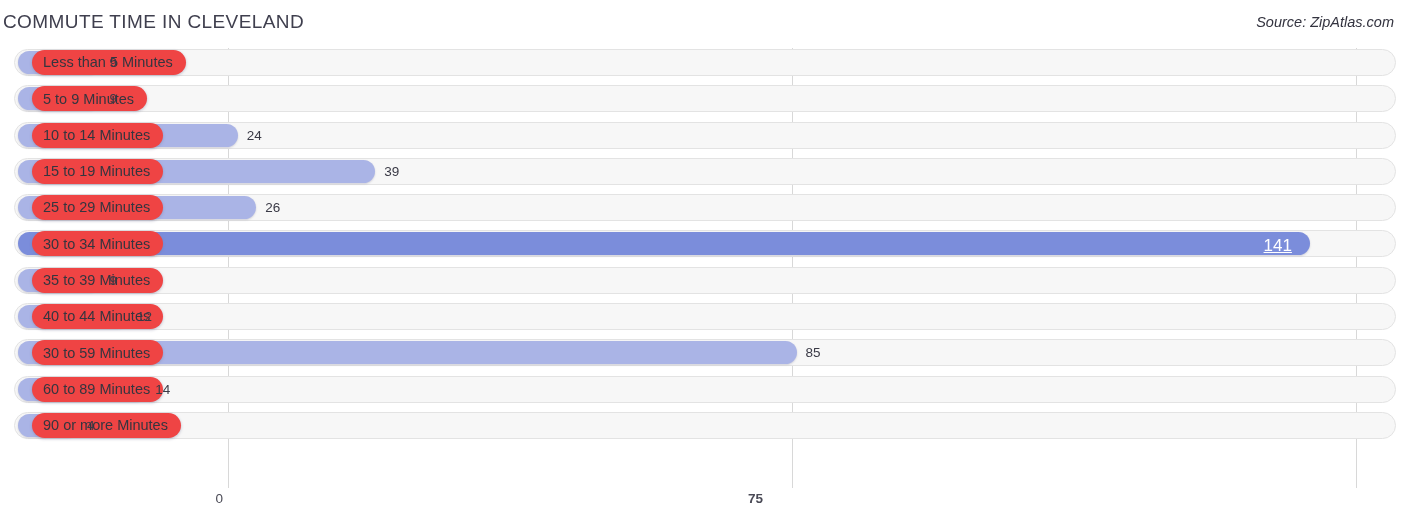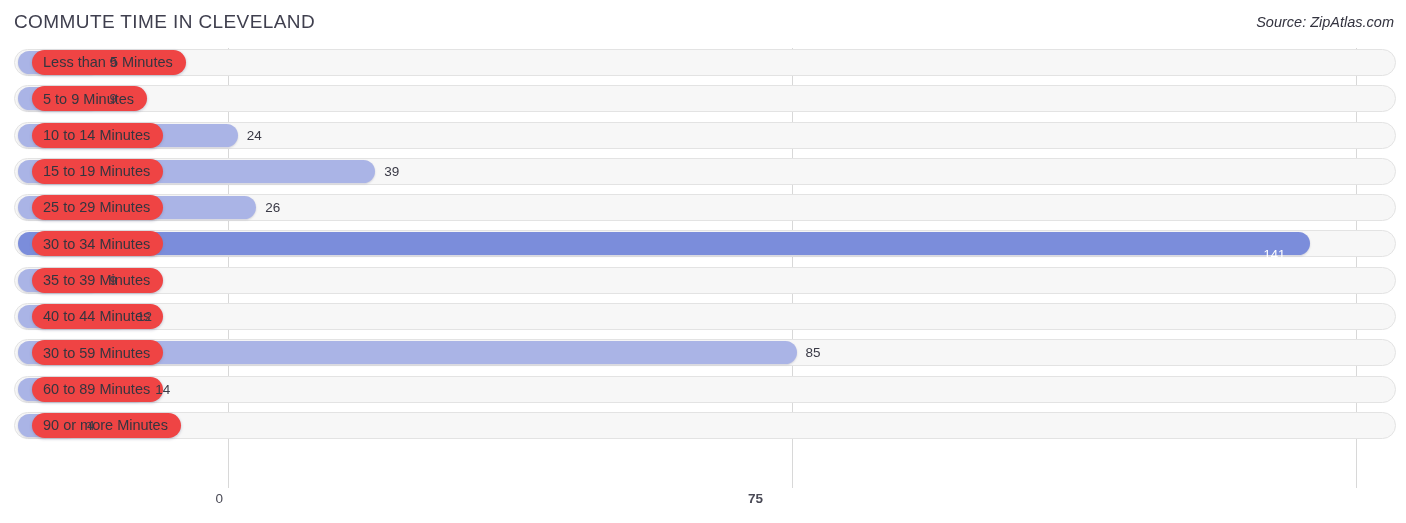--- a/index.html
+++ b/index.html
@@ -18,21 +18,21 @@
 
   
   .header {
     position: absolute;
     left: 0; top: 0;
     width: 1406px;
     height: 44px;
   }
   .chart-title {
     position: absolute;
-    left: 14px;
+    left: 3px;
     top: 11px;
     font-size: 19px;
     letter-spacing: 0.4px;
     color: #3f3f4e;
     font-weight: 400;
     white-space: nowrap;
   }
   .source-note {
     position: absolute;
     right: 12px;
@@ -126,22 +126,22 @@
   .value-out {
     position: absolute;
     top: 7px;
     font-size: 13.5px;
     color: #3a3a46;
     white-space: nowrap;
   }
   
   .value-in {
     position: absolute;
-    top: 18px;
-    font-size: 13px;
+    top: 7px;
+    font-size: 17px;
     color: #ffffff;
     white-space: nowrap;
     text-decoration: underline;
   }
 
   
   .axis {
     position: absolute;
     left: 0;
     top: 488px;

